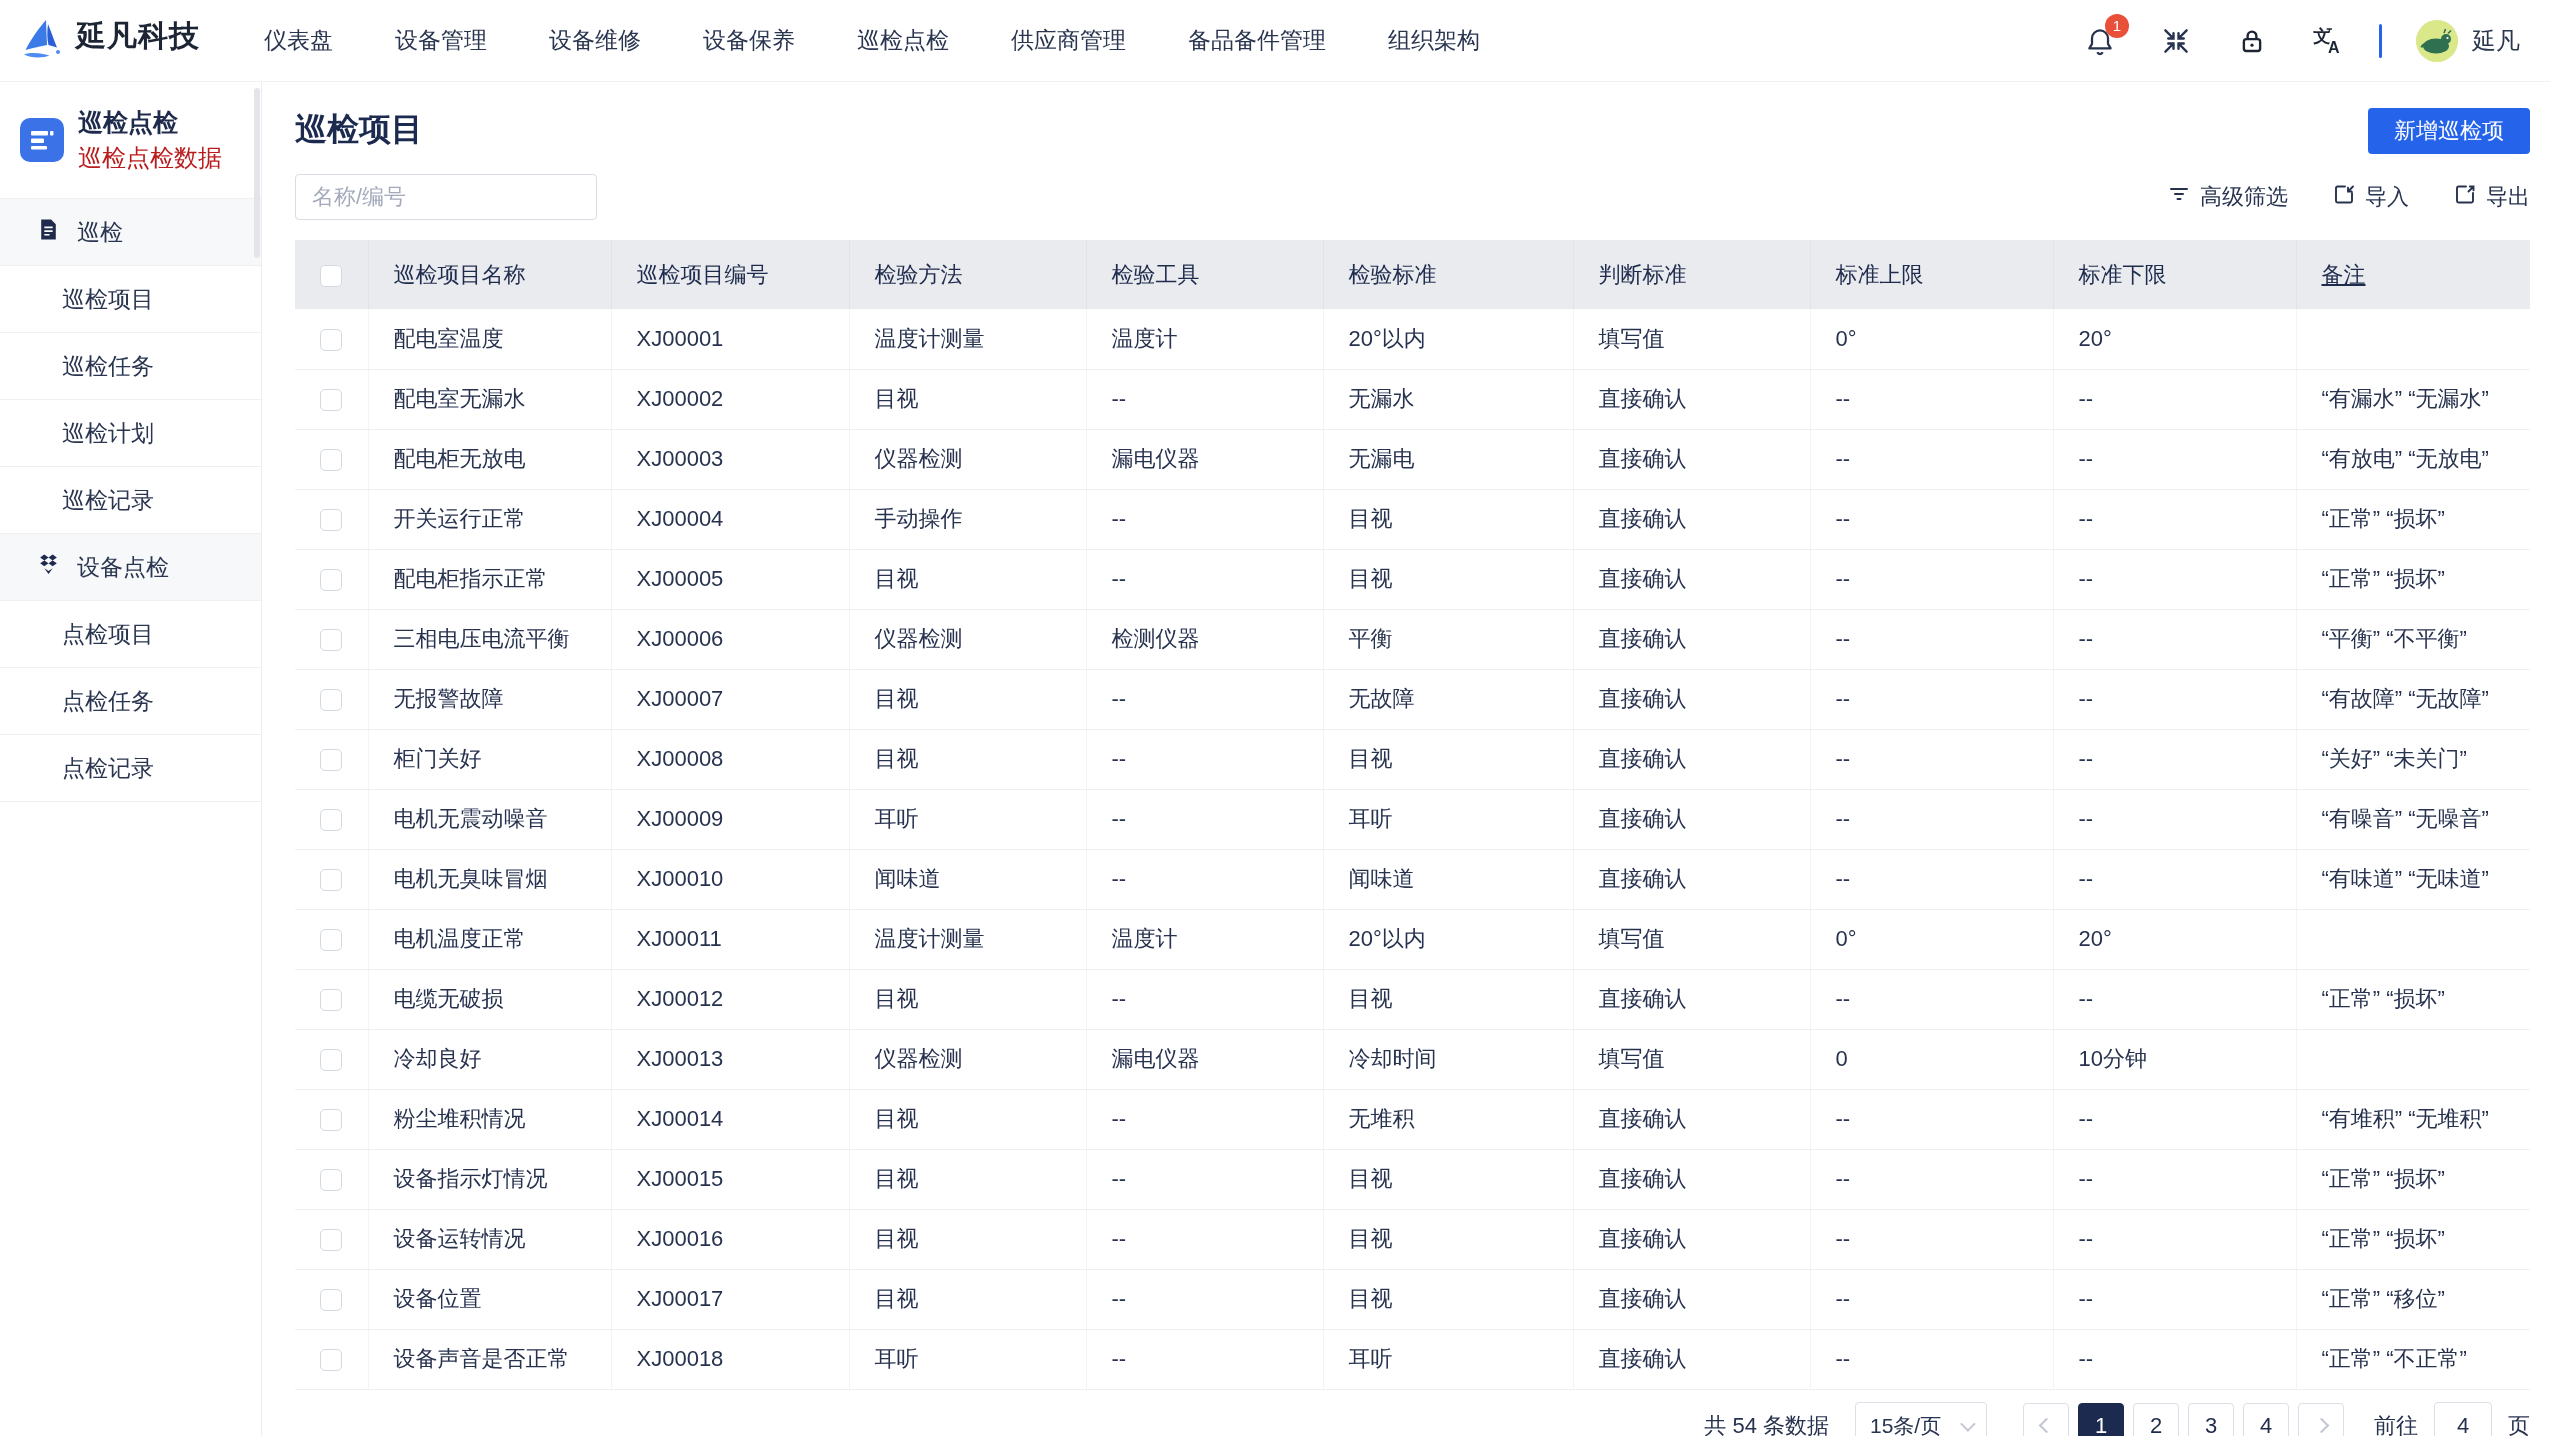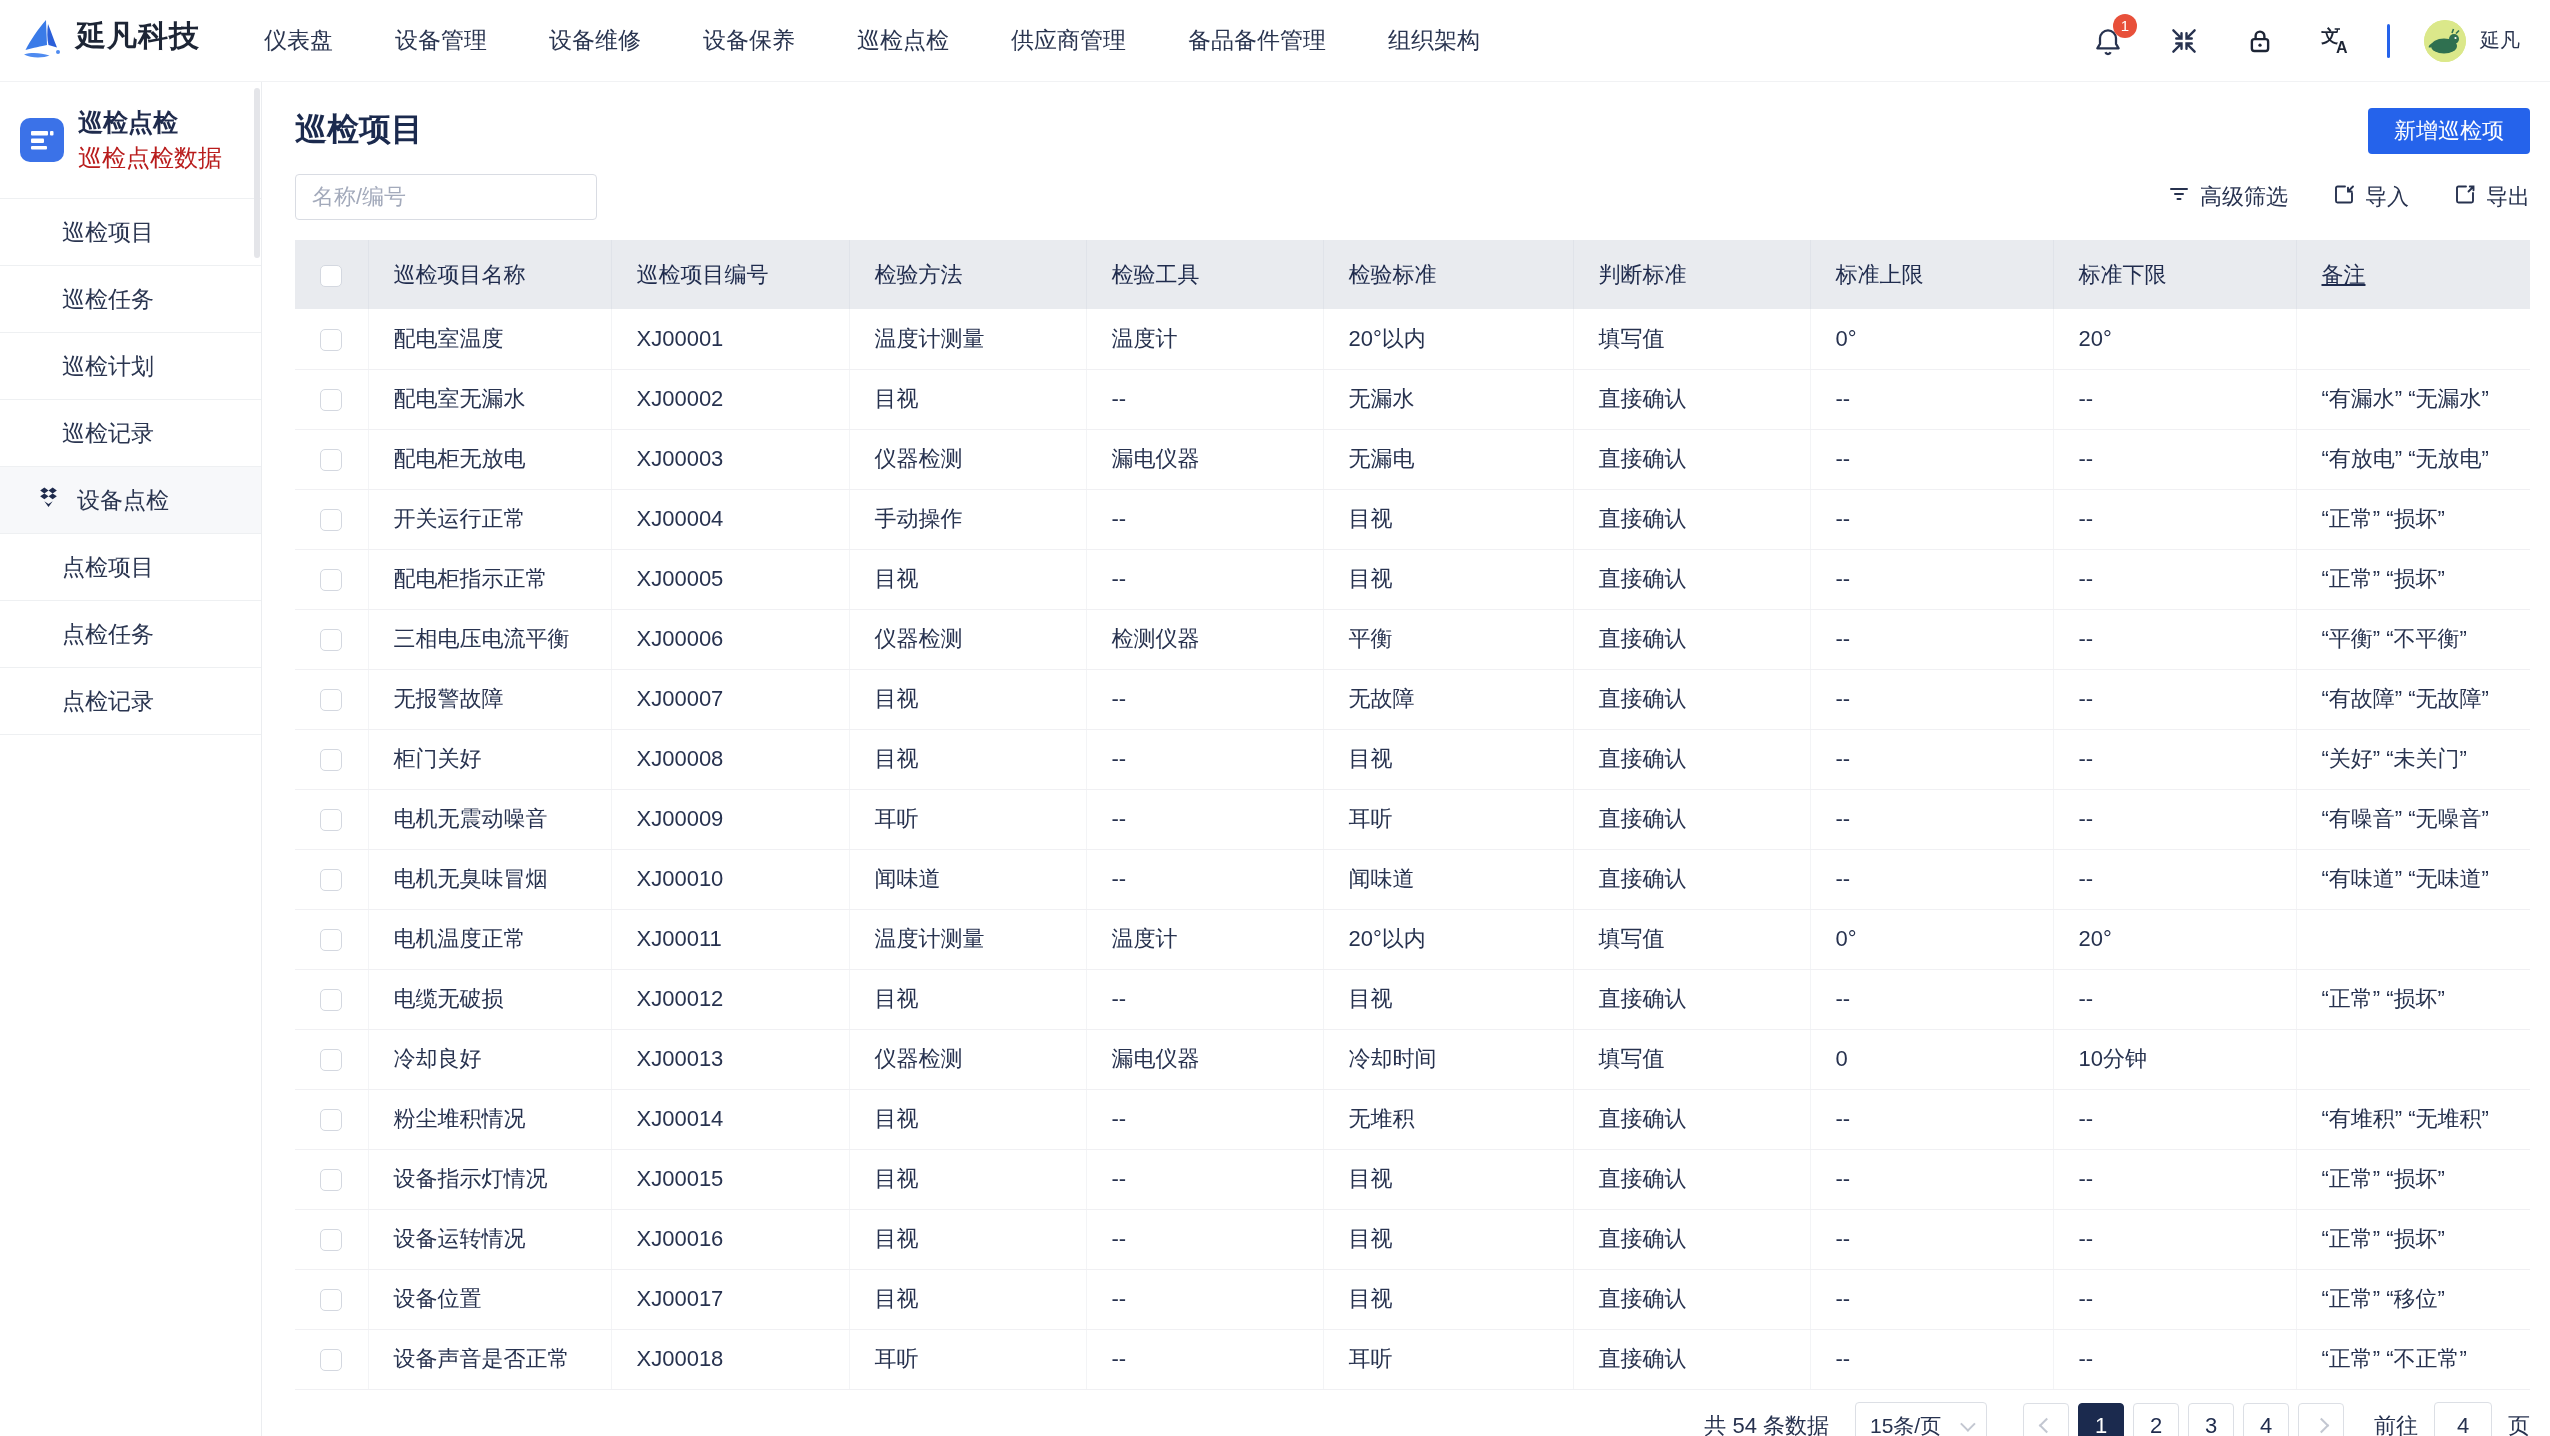--- a/index.html
+++ b/index.html
@@ -13,21 +13,21 @@
   .brand-name { font-size:30px; font-weight:800; color:#1d2535; letter-spacing:1px; }
   .top-nav { display:flex; gap:62px; margin-left:64px; }
   .nav-item { font-size:23px; font-weight:500; color:#2a3550; cursor:pointer; white-space:nowrap; }
   .top-right { margin-left:auto; display:flex; align-items:center; gap:42px; }
   .tr-icon { position:relative; width:34px; height:34px; display:flex; align-items:center; justify-content:center; cursor:pointer; }
   .badge { position:absolute; top:-10px; right:-12px; min-width:24px; height:24px; border-radius:12px;
     background:#e8503a; color:#fff; font-size:15px; display:flex; align-items:center; justify-content:center; }
   .v-divider { width:3px; height:34px; background:#2563eb; border-radius:2px; margin:0 -8px; }
   .avatar { width:42px; height:42px; border-radius:50%; overflow:hidden; background:#dbe88a; }
   .user-wrap { display:flex; align-items:center; gap:14px; cursor:pointer; }
-  .user-name { font-size:20px; color:#2a3550; }
+  .user-name { font-size:24px; color:#2a3550; }
 
   
   .layout { display:flex; height:1354px; }
   .sidebar { width:262px; border-right:1px solid #ebedf0; position:relative; flex-shrink:0; background:#fff; }
   .scroll-thumb { position:absolute; right:1px; top:6px; width:6px; height:170px; background:#e4e5e9; border-radius:3px; }
   .side-head { display:flex; align-items:center; gap:14px; padding:24px 16px 24px 20px; border-bottom:1px solid #eef0f2; }
   .app-icon { width:44px; height:44px; background:#3b72e8; border-radius:10px; display:flex; align-items:center; justify-content:center; flex-shrink:0; }
   .side-title { font-size:25px; font-weight:700; color:#1f2b4d; }
   .side-sub { font-size:24px; color:#b91c1c; margin-top:3px; }
   .menu-row { height:67px; display:flex; align-items:center; border-bottom:1px solid #eef0f2; font-size:23px; color:#2a3550; cursor:pointer; }
@@ -160,20 +160,27 @@
           <rect x="3" y="12.5" width="13" height="4.5" rx="1"></rect>
           <rect x="3" y="20" width="16" height="3.5" rx="1"></rect>
         </svg>
       </span>
       <span>
         <div class="side-title">巡检点检</div>
         <div class="side-sub">巡检点检数据</div>
       </span>
     </div>
     <div id="side-menu">
+        <div class="menu-row group">
+          <span><svg width="25" height="25" viewBox="0 0 24 24">
+              <path d="M5 2.5 h9.5 L19 7 v14.5 H5 Z" fill="#1f2b4d"></path>
+              <path d="M8 10 h8 M8 13.5 h8 M8 17 h5" stroke="#fff" stroke-width="1.6"></path>
+            </svg></span>
+          <span>巡检</span>
+        </div>
         <div class="menu-row item">
           <span>巡检项目</span>
         </div>
         <div class="menu-row item">
           <span>巡检任务</span>
         </div>
         <div class="menu-row item">
           <span>巡检计划</span>
         </div>
         <div class="menu-row item">

